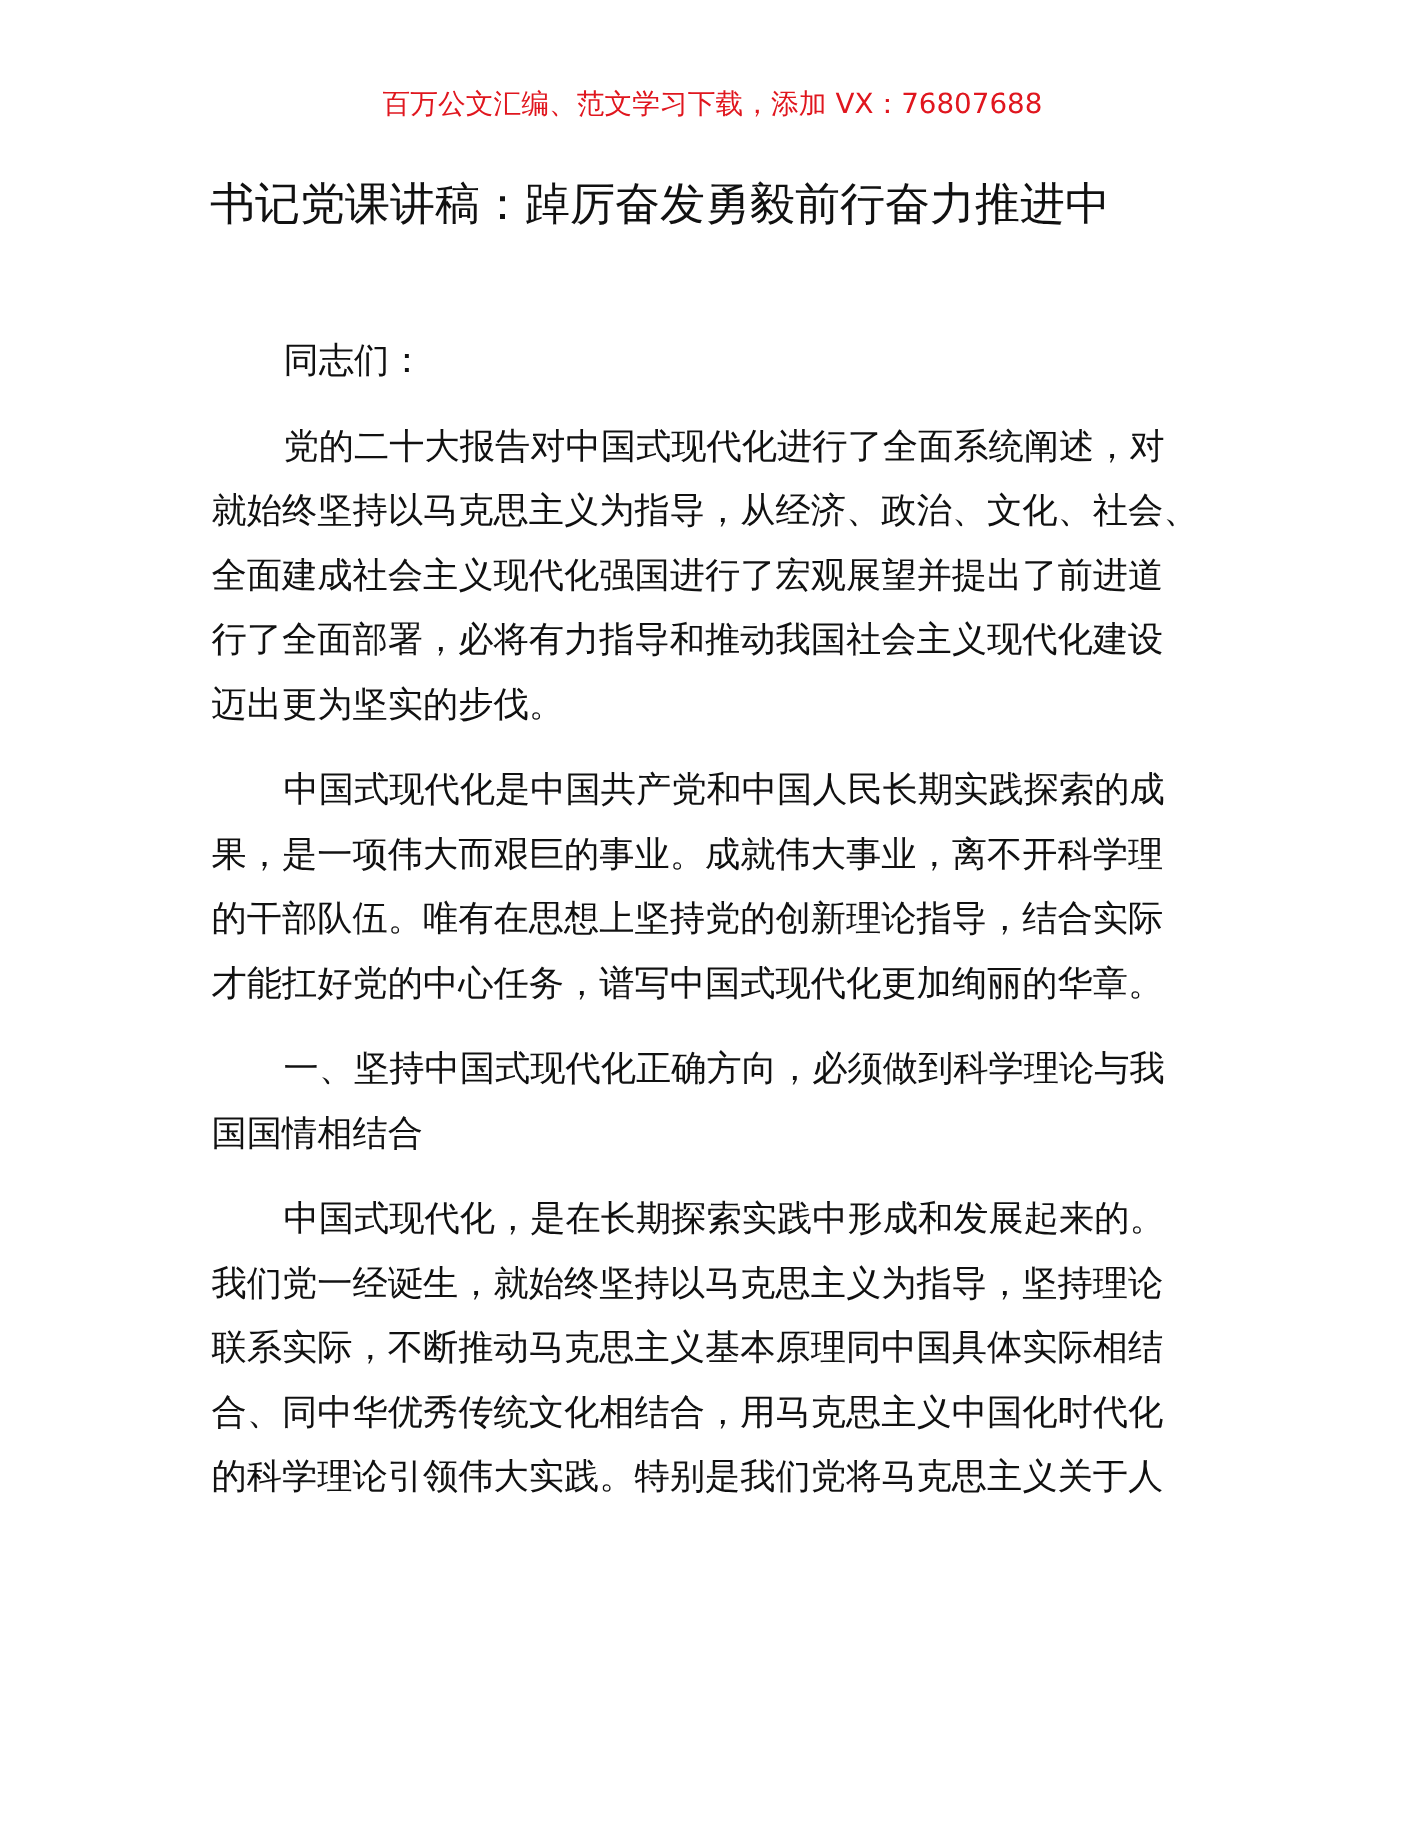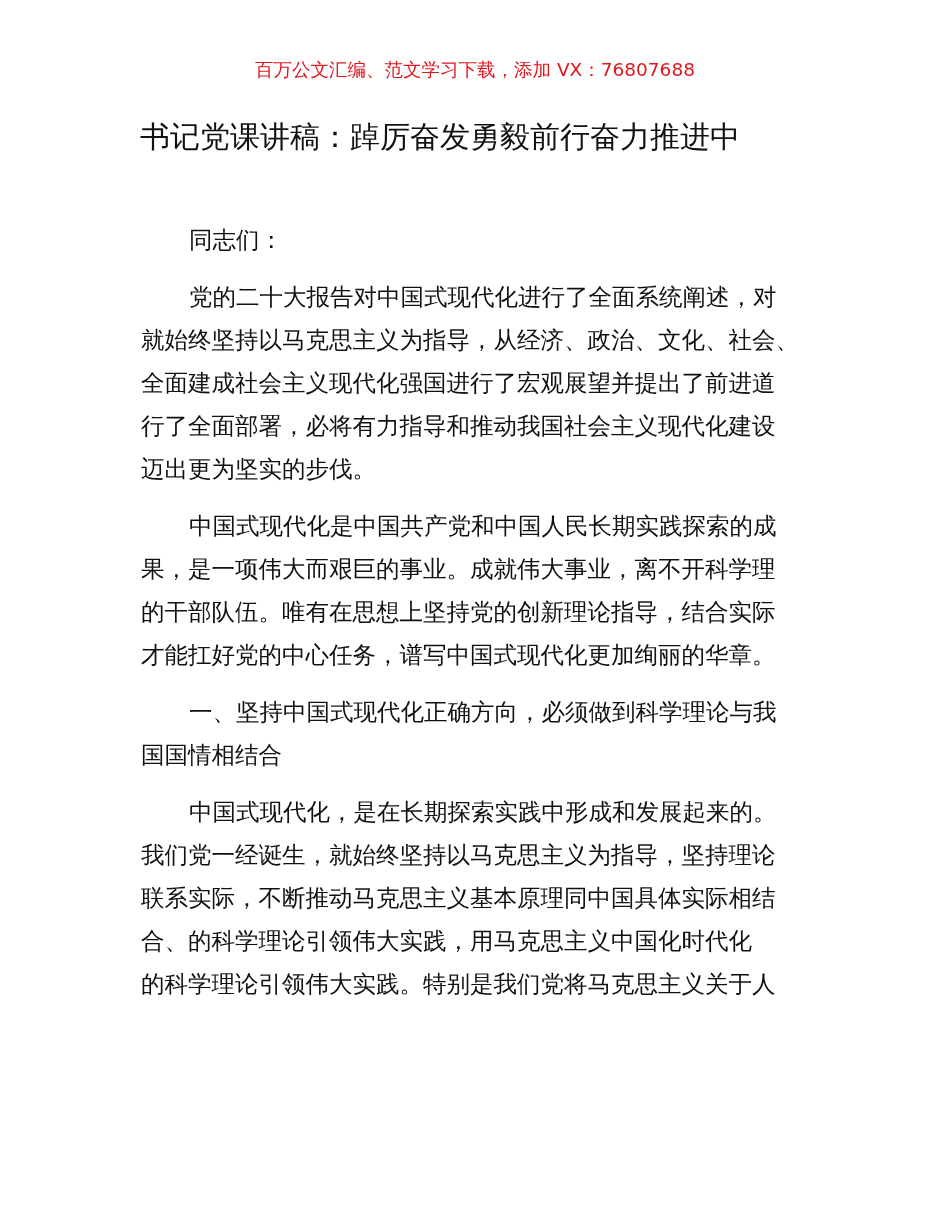--- a/index.html
+++ b/index.html
@@ -106,18 +106,18 @@
     <div>
       <span class="line indent">一、坚持中国式现代化正确方向，必须做到科学理论与我</span>
       <span class="line">国国情相结合</span>
     </div>
     <span class="para-gap"></span>
 
     <div>
       <span class="line indent">中国式现代化，是在长期探索实践中形成和发展起来的。</span>
       <span class="line">我们党一经诞生，就始终坚持以马克思主义为指导，坚持理论</span>
       <span class="line">联系实际，不断推动马克思主义基本原理同中国具体实际相结</span>
-      <span class="line">合、的科学理论引领伟大实践，用马克思主义中国化时代化</span>
+      <span class="line">合、同中华优秀传统文化相结合，用马克思主义中国化时代化</span>
       <span class="line">的科学理论引领伟大实践。特别是我们党将马克思主义关于人</span>
     </div>
   </div>
 
 </div>
 
 </body></html>

